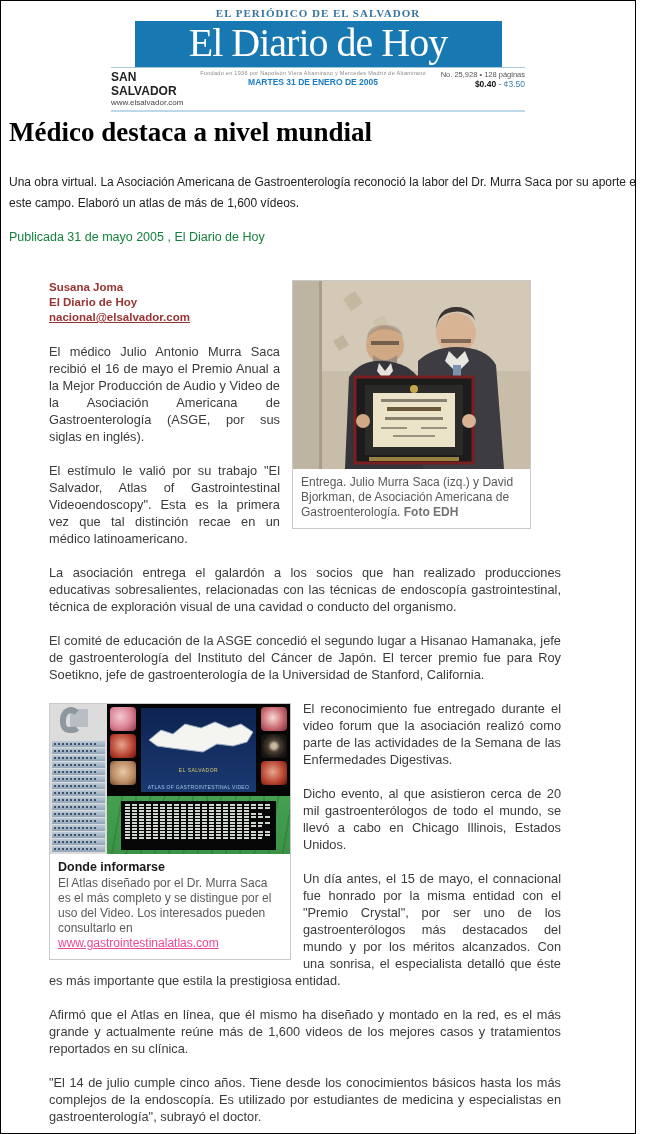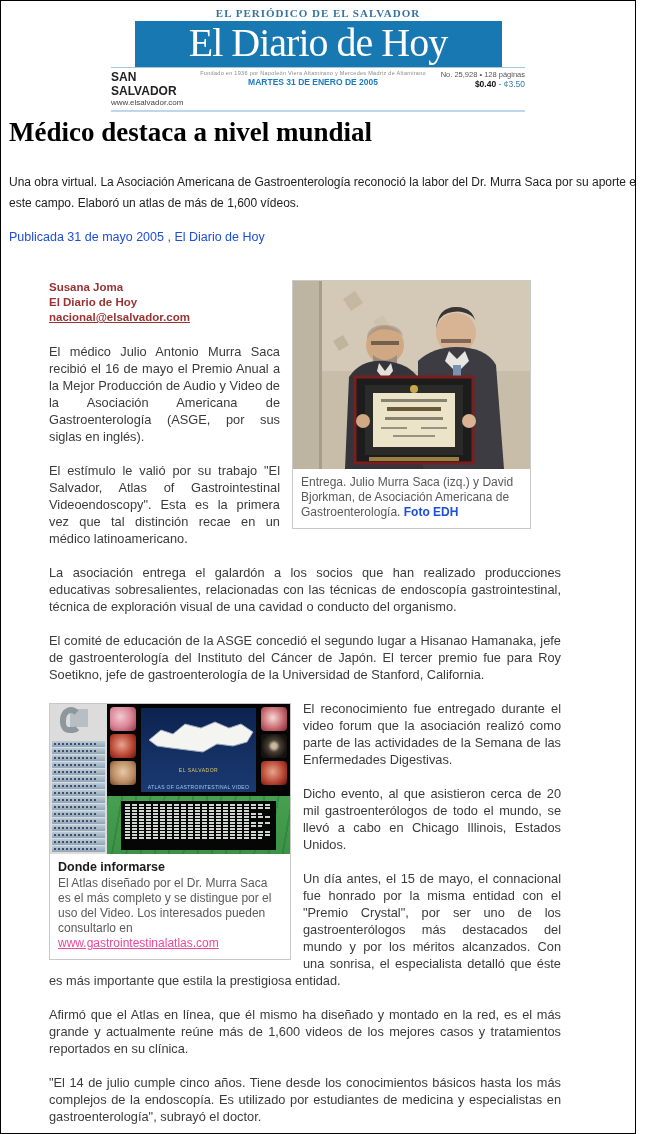--- a/index.html
+++ b/index.html
@@ -26,34 +26,34 @@
   .info-right { width:100px; text-align:right; }
   .info-edition { font-size:7.5px; color:#555; }
   .info-price { font-size:8.5px; color:#3a7ca8; }
   .info-price b { color:#111; }
 
   
   .head-wrap { padding:0 8px; }
   .headline { font-family:"Liberation Serif", serif; font-weight:bold; font-size:27px;
               color:#000; margin-top:20px; }
   .subhead { margin-top:24px; font-size:12px; line-height:21px; color:#222; width:636px; }
-  .dateline { margin-top:16px; font-size:12.5px; color:#1d4ed8; }
+  .dateline { margin-top:16px; font-size:12.5px; color:#15803d; }
 
   
   .article { margin:36px 90px 0 48px; width:512px; font-size:12.8px; line-height:17px;
              color:#3b3b3b; }
   .article p { text-align:justify; margin-bottom:17px; }
   .byline { font-weight:bold; color:#993333; font-size:11.5px; line-height:15px; margin-bottom:18px; }
   .byline a { color:#993333; text-decoration:underline; font-weight:bold;margin-top:36px; }
 
   .imgbox { border:1px solid #c9c9c9; background:#fff; }
   .imgbox-right { float:right; width:239px; margin:0 30px 6px 12px; }
   .imgbox-left  { float:left; width:242px; margin:3px 12px 6px 0; }
   .caption { padding:6px 8px 8px; font-size:12px; line-height:15px; color:#5a5a5a; }
-  .caption .credit { color:#1d4ed8; font-weight:bold; }
+  .caption .credit { color:#737373; font-weight:bold; }
   .caption .cap-title { font-weight:bold; color:#1a1a1a; display:block; margin-bottom:1px; font-size:12.5px; }
   .caption a { color:#ec4899; }
 
   
   .photo1 { width:237px; height:188px; display:block; }
 
   
   .shot { width:240px; height:150px; background:#e8e8e8; position:relative; overflow:hidden; }
   .shot-nav { position:absolute; left:0; top:0; width:57px; height:150px; background:#dcdcdc; }
   .shot-logo { width:30px; height:30px; margin:3px 0 4px 8px; position:relative; }

